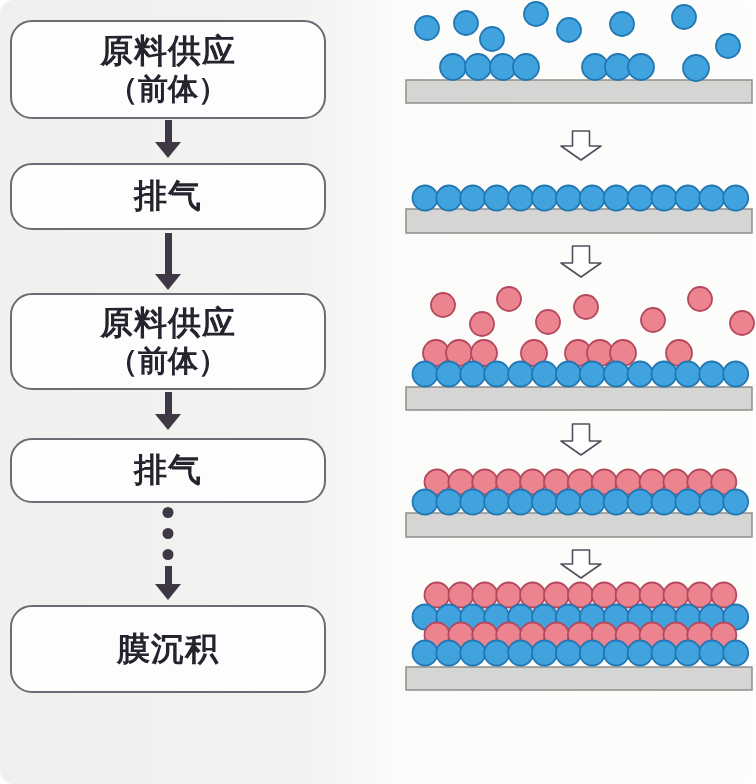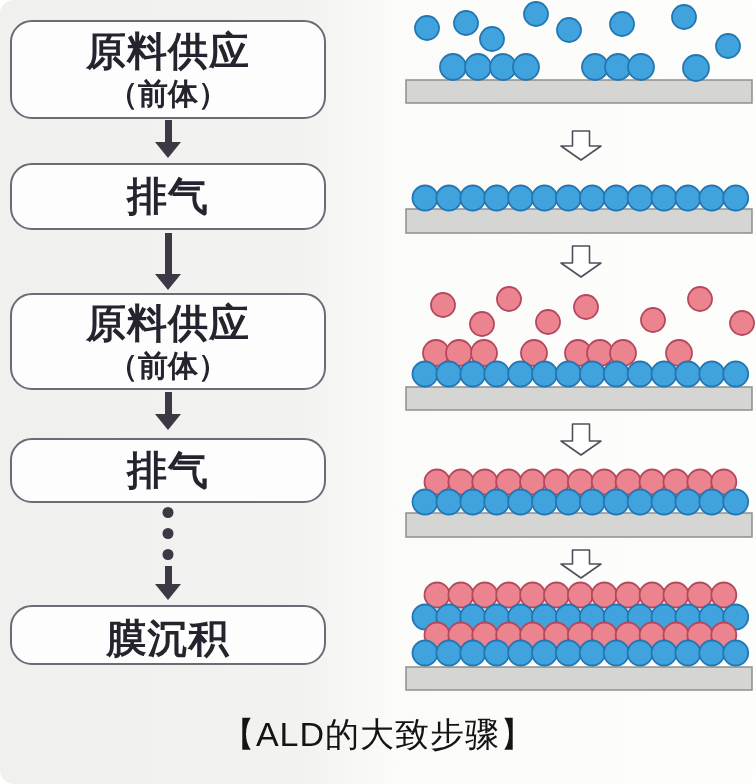--- a/index.html
+++ b/index.html
@@ -9,28 +9,28 @@
     border-radius:14px;
     background:linear-gradient(90deg,#f0f0ee 0%,#f2f2f0 40%,#fbfbfa 52%,#fdfdfc 100%);
   }
   
   .fbox{
     position:absolute;left:10px;width:316px;box-sizing:border-box;
     background:#fdfdfd;border:2px solid #6b6b75;border-radius:22px;
     display:flex;flex-direction:column;align-items:center;justify-content:center;
     color:#24242e;text-align:center;line-height:1.22;
   }
-  .fbox .l1{font-size:40px;font-weight:700;letter-spacing:1px;}
+  .fbox .l1{font-size:33px;font-weight:700;letter-spacing:1px;}
   .fbox .l2{font-size:30px;font-weight:700;}
   .fbox .l2:empty{display:none;}
   .b1{top:20px;height:99px;}
   .b2{top:163px;height:67px;}
   .b3{top:293px;height:97px;}
   .b4{top:438px;height:65px;}
-  .b5{top:605px;height:60px;justify-content:flex-end;}
+  .b5{top:605px;height:88px;}
   .varrow{
     position:absolute;left:168px;transform:translateX(-50%);
     display:flex;flex-direction:column;align-items:center;
   }
   .varrow .stem{display:block;width:7px;flex:1;background:#3d3844;}
   .varrow .head{
     display:block;width:0;height:0;
     border-left:13px solid transparent;border-right:13px solid transparent;
     border-top:16px solid #3d3844;
   }
@@ -260,14 +260,13 @@
         <circle cx="297.9" cy="653" r="12.5" fill="#41a3de" stroke="#2277b2" stroke-width="1.8"></circle>
         <circle cx="321.79999999999995" cy="653" r="12.5" fill="#41a3de" stroke="#2277b2" stroke-width="1.8"></circle>
         <circle cx="345.7" cy="653" r="12.5" fill="#41a3de" stroke="#2277b2" stroke-width="1.8"></circle>
       </g>
       <path d="M 182.5 131 L 199.5 131 L 199.5 146 L 211 146 L 191 160 L 171 146 L 182.5 146 Z" fill="#ffffff" stroke="#50505c" stroke-width="1.6" stroke-linejoin="round"></path>
       <path d="M 182.5 246 L 199.5 246 L 199.5 263 L 211 263 L 191 277 L 171 263 L 182.5 263 Z" fill="#ffffff" stroke="#50505c" stroke-width="1.6" stroke-linejoin="round"></path>
       <path d="M 182.5 424 L 199.5 424 L 199.5 441 L 211 441 L 191 455 L 171 441 L 182.5 441 Z" fill="#ffffff" stroke="#50505c" stroke-width="1.6" stroke-linejoin="round"></path>
       <path d="M 182.5 550 L 199.5 550 L 199.5 564 L 211 564 L 191 578 L 171 564 L 182.5 564 Z" fill="#ffffff" stroke="#50505c" stroke-width="1.6" stroke-linejoin="round"></path>
     </svg>
 
-  <div class="caption">【ALD的大致步骤】</div>
 </div>
 
 </body></html>

